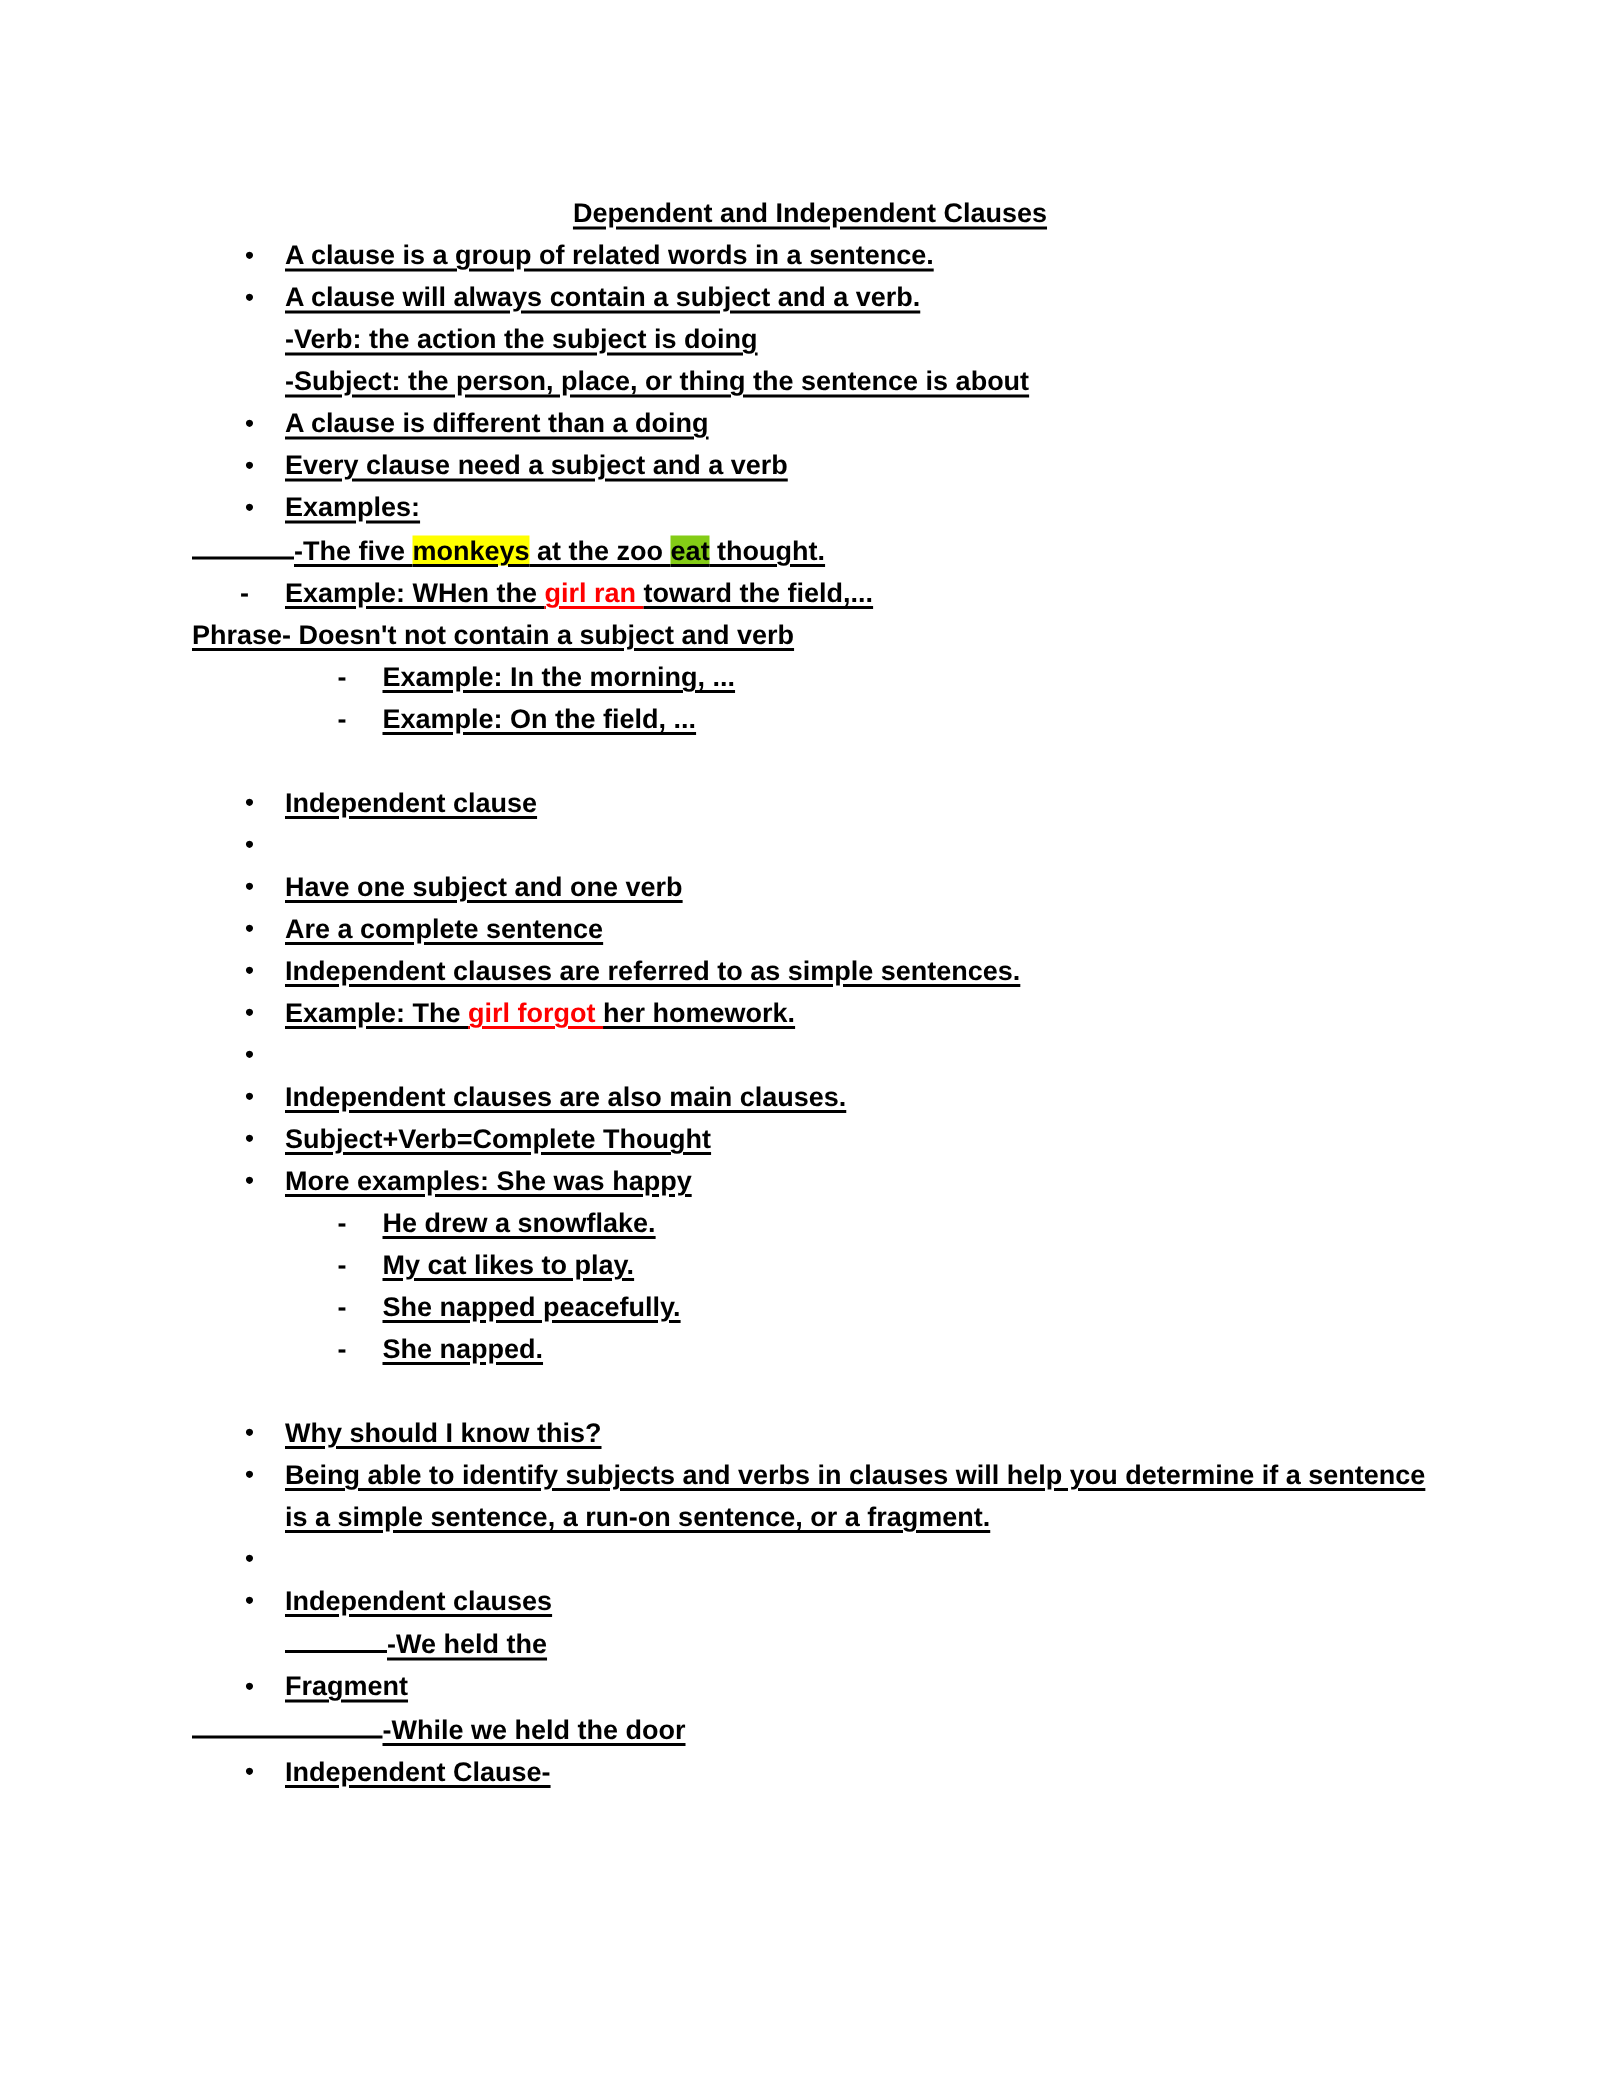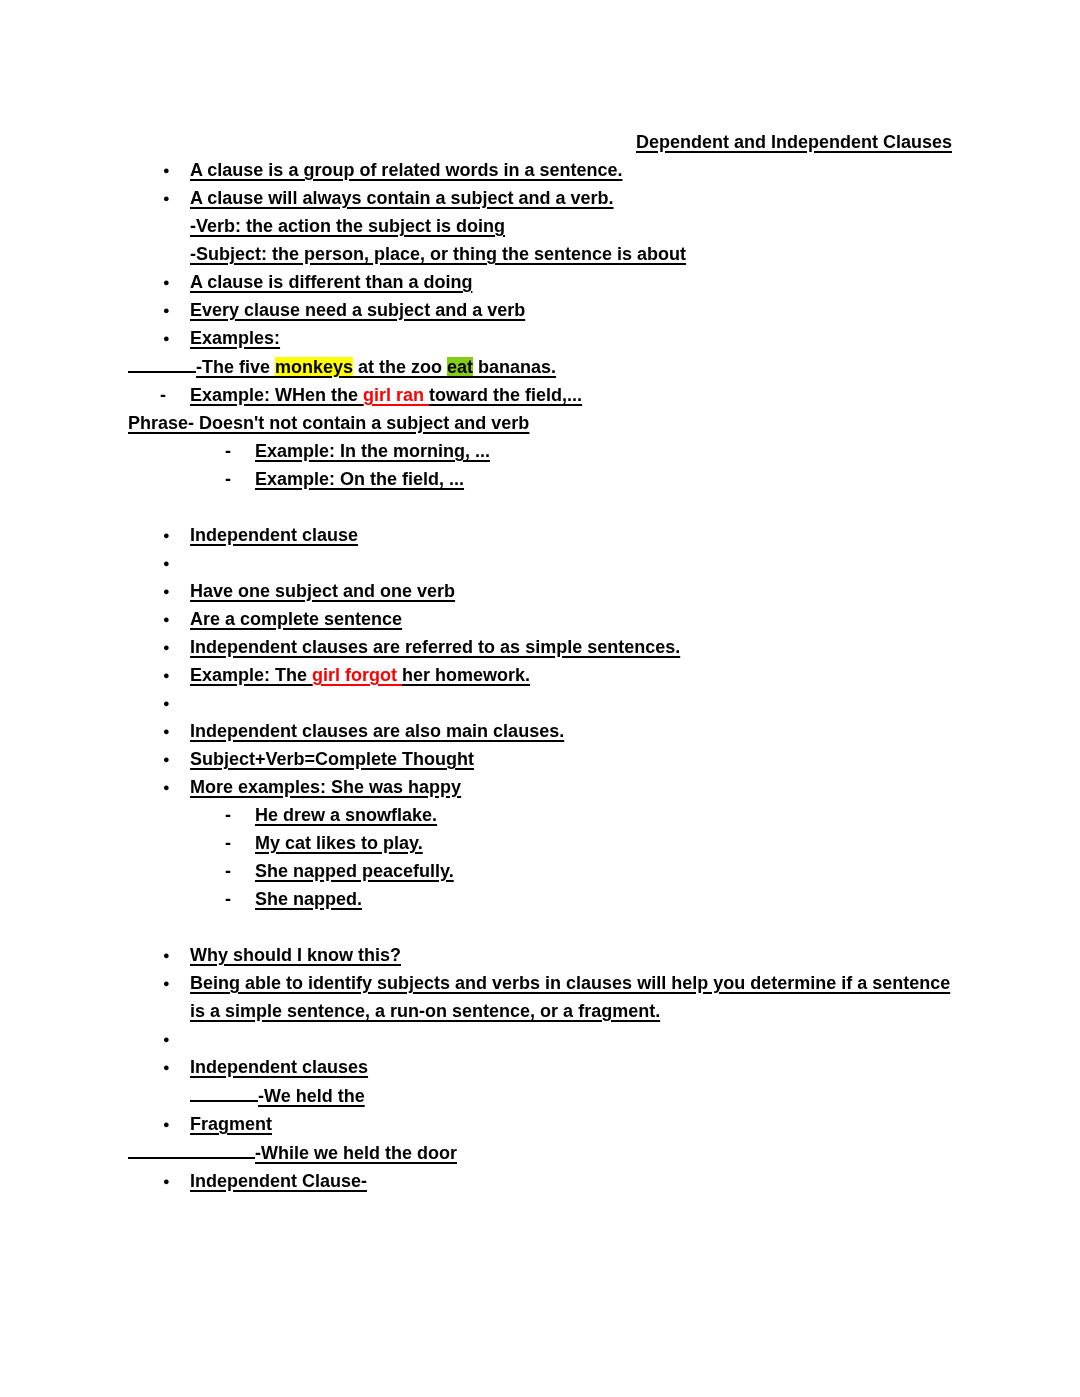--- a/index.html
+++ b/index.html
@@ -20,21 +20,21 @@
     width: 1080px;
     height: 1397px;
     padding: 128px 128px 0 128px;
     font-size: 18px;
     line-height: 28px;
   }
   .line {
     position: relative;
     min-height: 28px;
   }
-  .t-title { text-align: right; }
+  .t-title { text-align: center; }
   .t-flush { padding-left: 0; }
   .t-hang  { padding-left: 62px; }
   .t-bullet { padding-left: 62px; }
   .t-dash1  { padding-left: 62px; }
   .t-dash2  { padding-left: 127px; }
   .marker {
     position: absolute;
     top: 0;
     text-decoration: none;
     line-height: 28px;
@@ -60,21 +60,21 @@
 
 <div class="page">
     <div class="line t-title"><span class="seg">Dependent and Independent Clauses</span></div>
     <div class="line t-bullet"><span class="marker">●</span><span class="seg">A clause is a group of related words in a sentence.</span></div>
     <div class="line t-bullet"><span class="marker">●</span><span class="seg">A clause will always contain a subject and a verb.</span></div>
     <div class="line t-hang"><span class="seg">-Verb: the action the subject is doing</span></div>
     <div class="line t-hang"><span class="seg">-Subject: the person, place, or thing the sentence is about</span></div>
     <div class="line t-bullet"><span class="marker">●</span><span class="seg">A clause is different than a doing</span></div>
     <div class="line t-bullet"><span class="marker">●</span><span class="seg">Every clause need a subject and a verb</span></div>
     <div class="line t-bullet"><span class="marker">●</span><span class="seg">Examples:</span></div>
-    <div class="line t-flush"><span class="lead-underline" style="width: 68px;"></span><span class="seg">-The five </span><span class="seg" style="background-color: rgb(255, 255, 0);">monkeys</span><span class="seg"> at the zoo </span><span class="seg" style="background-color: #84cc16;">eat</span><span class="seg"> bananas.</span></div>
+    <div class="line t-flush"><span class="lead-underline" style="width: 68px;"></span><span class="seg">-The five </span><span class="seg" style="background-color: rgb(255, 255, 0);">monkeys</span><span class="seg"> at the zoo </span><span class="seg" style="background-color: #84cc16;">eat</span><span class="seg"> thought.</span></div>
     <div class="line t-dash1"><span class="marker">-</span><span class="seg">Example: WHen the </span><span class="seg" style="color: rgb(255, 0, 0);">girl ran </span><span class="seg">toward the field,...</span></div>
     <div class="line t-flush"><span class="seg">Phrase- Doesn't not contain a subject and verb</span></div>
     <div class="line t-dash2"><span class="marker">-</span><span class="seg">Example: In the morning, ...</span></div>
     <div class="line t-dash2"><span class="marker">-</span><span class="seg">Example: On the field, ...</span></div>
     <div class="line t-blank"></div>
     <div class="line t-bullet"><span class="marker">●</span><span class="seg">Independent clause</span></div>
     <div class="line t-bullet"><span class="marker">●</span></div>
     <div class="line t-bullet"><span class="marker">●</span><span class="seg">Have one subject and one verb</span></div>
     <div class="line t-bullet"><span class="marker">●</span><span class="seg">Are a complete sentence</span></div>
     <div class="line t-bullet"><span class="marker">●</span><span class="seg">Independent clauses are referred to as simple sentences.</span></div>

